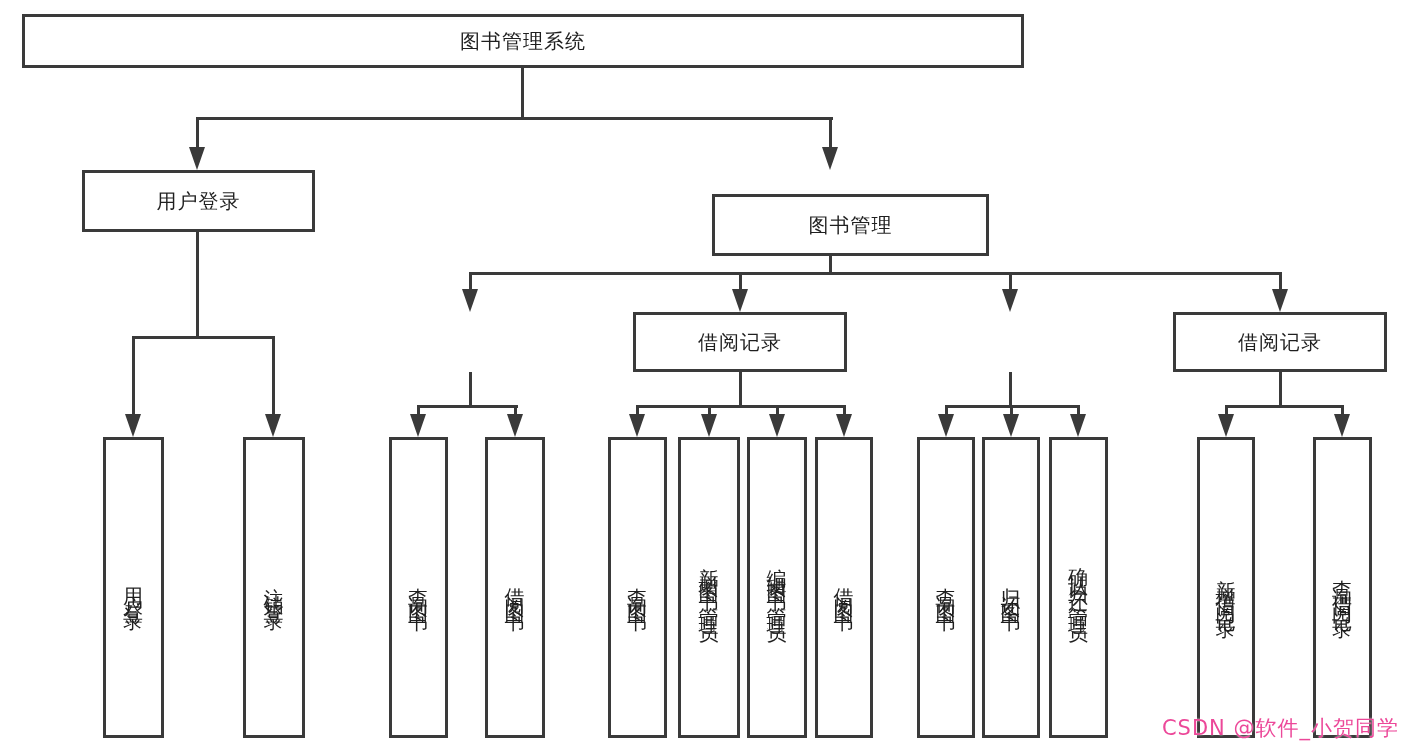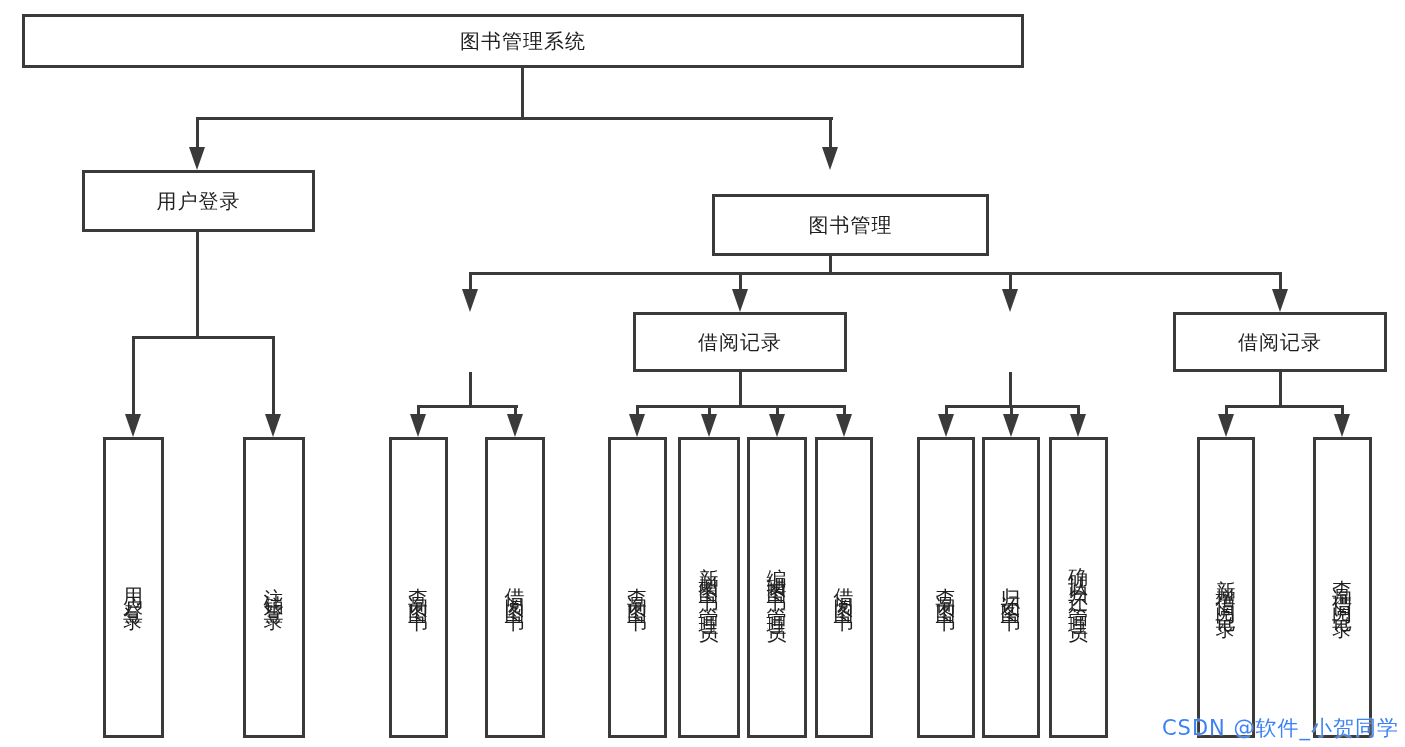--- a/index.html
+++ b/index.html
@@ -42,21 +42,21 @@
   .l-borq   {left:608px; width:59px;}
   .l-bora   {left:678px; width:62px;}
   .l-bore   {left:747px; width:60px;}
   .l-borb   {left:815px; width:58px;}
   .l-curq   {left:917px; width:58px;}
   .l-curr   {left:982px; width:58px;}
   .l-curc   {left:1049px;width:59px;}
   .l-rca    {left:1197px;width:58px;}
   .l-rcq    {left:1313px;width:59px;}
   #watermark{
-    position:absolute;right:6px;bottom:5px;font-size:21px;color:#3b82f6;
+    position:absolute;right:6px;bottom:5px;font-size:21px;color:#ec4899;
     letter-spacing:1px;z-index:5;text-shadow:0 0 2px #ffffff;
   }
 </style>
 </head>
 <body>
 
 <div id="stage">
 
   <div class="vl" style="left:521px;top:66px;height:54px"></div>
   <div class="hl" style="left:196px;top:117px;width:637px"></div>

